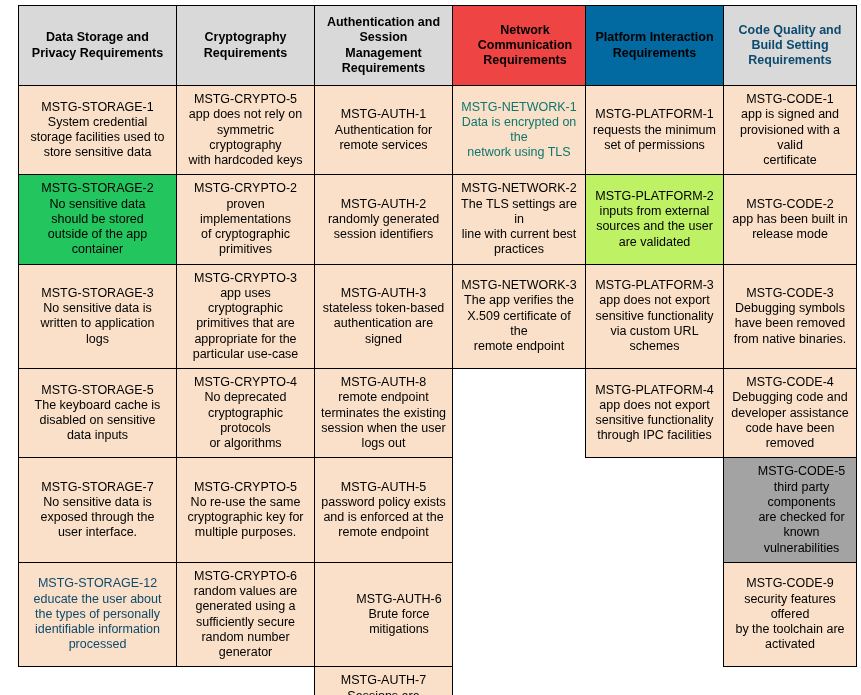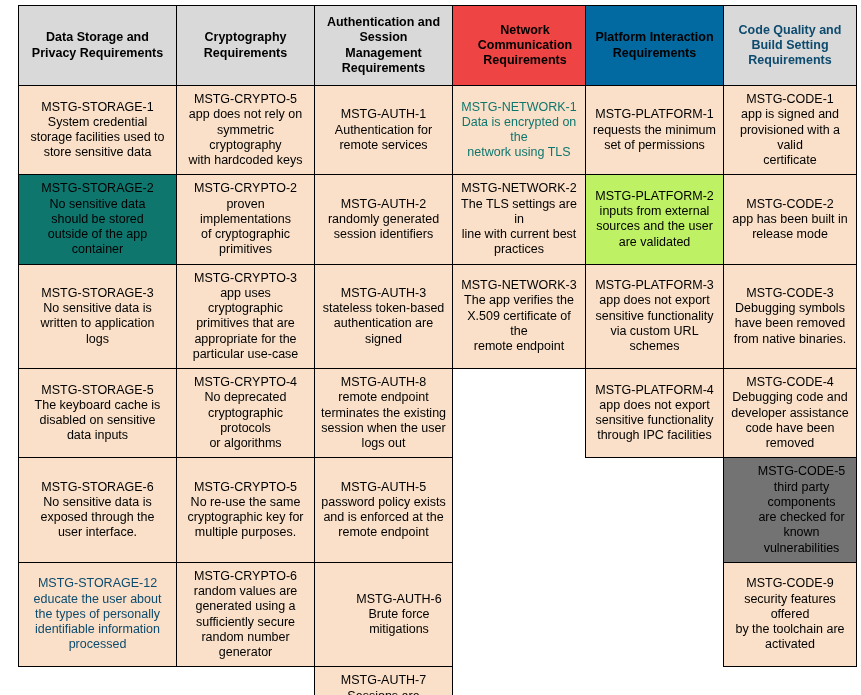--- a/index.html
+++ b/index.html
@@ -126,21 +126,21 @@
 set of permissions</span>
           </td>
           <td class="cell" style="background: rgb(250, 224, 200); border-color: rgb(0, 0, 0); color: rgb(0, 0, 0);">
             <span class="cell-id">MSTG-CODE-1</span>
             <span class="cell-desc">app is signed and
 provisioned with a valid
 certificate</span>
           </td>
         </tr>
         <tr>
-          <td class="cell" style="background: #0f766e; border-color: rgb(0, 0, 0); color: rgb(0, 0, 0); text-align: center;">
+          <td class="cell" style="background: #22c55e; border-color: rgb(0, 0, 0); color: rgb(0, 0, 0); text-align: center;">
             <span class="cell-id">MSTG-STORAGE-2</span>
             <span class="cell-desc">No sensitive data
 should be stored
 outside of the app
 container</span>
           </td>
           <td class="cell" style="background: rgb(250, 224, 200); border-color: rgb(0, 0, 0); color: rgb(0, 0, 0);">
             <span class="cell-id">MSTG-CRYPTO-2</span>
             <span class="cell-desc">proven implementations
 of cryptographic
@@ -239,40 +239,40 @@
           <td class="cell" style="background: rgb(250, 224, 200); border-color: rgb(0, 0, 0); color: rgb(0, 0, 0);">
             <span class="cell-id">MSTG-CODE-4</span>
             <span class="cell-desc">Debugging code and
 developer assistance
 code have been
 removed</span>
           </td>
         </tr>
         <tr>
           <td class="cell" style="background: rgb(250, 224, 200); border-color: rgb(0, 0, 0); color: rgb(0, 0, 0);">
-            <span class="cell-id">MSTG-STORAGE-6</span>
+            <span class="cell-id">MSTG-STORAGE-7</span>
             <span class="cell-desc">No sensitive data is
 exposed through the
 user interface.</span>
           </td>
           <td class="cell" style="background: rgb(250, 224, 200); border-color: rgb(0, 0, 0); color: rgb(0, 0, 0);">
             <span class="cell-id">MSTG-CRYPTO-5</span>
             <span class="cell-desc">No re-use the same
 cryptographic key for
 multiple purposes.</span>
           </td>
           <td class="cell" style="background: rgb(250, 224, 200); border-color: rgb(0, 0, 0); color: rgb(0, 0, 0);">
             <span class="cell-id">MSTG-AUTH-5</span>
             <span class="cell-desc">password policy exists
 and is enforced at the
 remote endpoint</span>
           </td>
           <td class="empty"></td>
           <td class="empty"></td>
-          <td class="cell" style="background: #737373; border-color: rgb(0, 0, 0); color: rgb(0, 0, 0); padding-left: 28px;">
+          <td class="cell" style="background: #a3a3a3; border-color: rgb(0, 0, 0); color: rgb(0, 0, 0); padding-left: 28px;">
             <span class="cell-id">MSTG-CODE-5</span>
             <span class="cell-desc">third party components
 are checked for known
 vulnerabilities</span>
           </td>
         </tr>
         <tr>
           <td class="cell" style="background: rgb(250, 224, 200); border-color: rgb(0, 0, 0); color: #0c4a6e;">
             <span class="cell-id">MSTG-STORAGE-12</span>
             <span class="cell-desc">educate the user about

